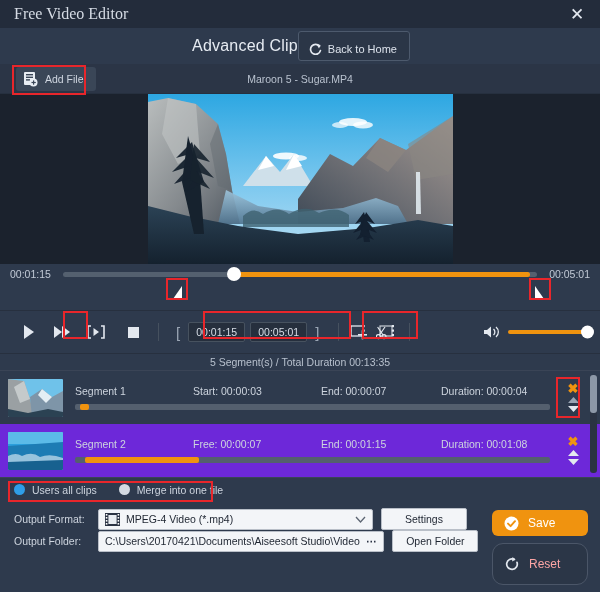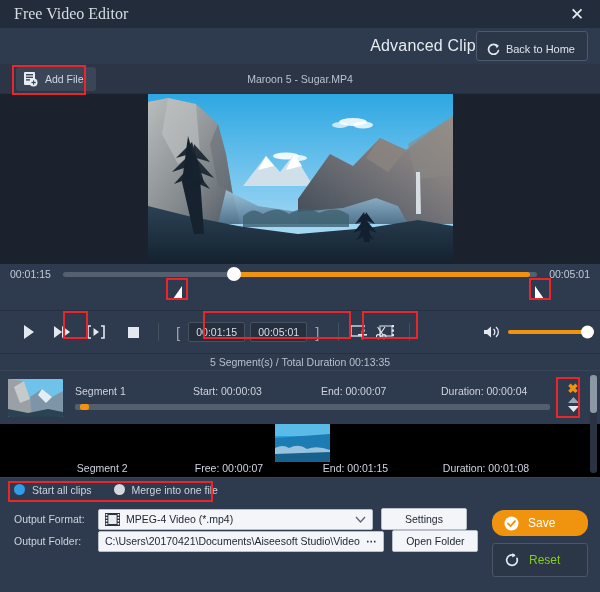--- a/index.html
+++ b/index.html
@@ -22,21 +22,21 @@
   }
   .titlebar-text { font-size: 16px; color: #d5dbe4; font-family: Liberation Serif, serif; }
   .close-btn {
     width: 26px; height: 24px; display: flex; align-items: center; justify-content: center;
     color: #e3e8ef; font-size: 17px; line-height: 1; cursor: pointer;
   }
 
   
   .header {
     height: 36px; background: #2e3a4d;
-    display: flex; align-items: center; justify-content: flex-end;
+    display: flex; align-items: center; justify-content: center;
     padding: 0 12px 0 14px;
   }
   .page-title { font-size: 16px; color: #e6ebf2; letter-spacing: .2px; }
   .back-home {
     display: flex; align-items: center; gap: 6px;
     border: 1px solid #4d5a6d; border-radius: 3px;
     background: #2b3purple; background: #2b3647;
     padding: 11px 12px 5px 9px; color: #dde3ec; font-size: 11px; cursor: pointer;
   }
 
@@ -129,21 +129,21 @@
   .seg-summary {
     height: 17px; display: flex; align-items: center; justify-content: center;
     font-size: 10.5px; color: #b7c0cd; background: #2e3a4d;
     border-bottom: 1px solid #3a4456;
   }
   .seg-list { height: 106px; position: relative; background: #2e3a4d; overflow: hidden; }
   .seg-row {
     height: 53px; display: flex; align-items: center; padding: 0 4px 0 8px;
     position: relative;
   }
-  .seg-row.alt { background: #000000; flex-direction: column; }
+  .seg-row.alt { background: #6d28d9; }
   .thumb { width: 55px; height: 38px; border-radius: 1px; overflow: hidden; flex-shrink: 0; }
   .thumb svg { display: block; width: 55px; height: 38px; }
   .seg-body { flex: 1; padding: 0 10px 0 12px; }
   .seg-meta { display: flex; align-items: center; font-size: 10.5px; color: #cdd4de; }
   .seg-name { width: 118px; }
   .seg-start { width: 128px; }
   .seg-end { width: 120px; }
   .seg-dur { flex: 1; }
   .seg-bar {
     margin-top: 7px; height: 6px; background: #545f6e; border-radius: 2px;
@@ -183,29 +183,29 @@
     color: #1d2430; font-size: 10.5px; cursor: pointer; gap: 6px;
   }
   .combo .val { flex: 1; overflow: hidden; white-space: nowrap; }
   .btn-gray {
     width: 86px; height: 22px; background: #f3f5f8; border: 1px solid #b9bfc8;
     border-radius: 2px; color: #1d2430; font-size: 10.5px;
     display: flex; align-items: center; justify-content: center; cursor: pointer;
   }
   .right-btns { position: absolute; right: 12px; top: 9px; }
   .btn-save {
-    width: 96px; height: 26px; background: #f0930f; border-radius: 12px;
+    width: 96px; height: 26px; background: #f0930f; border-radius: 6px;
     display: flex; align-items: center; justify-content: flex-start; gap: 9px;
     padding-left: 12px; color: #fff; font-size: 12px; cursor: pointer; margin-bottom: 7px;
   }
   .btn-reset {
-    width: 96px; height: 34px; background: #2b3647; border: 1px solid #55607180;
-    border-color: #4b5668; border-radius: 3px;
+    width: 96px; height: 42px; background: #2b3647; border: 1px solid #55607180;
+    border-color: #4b5668; border-radius: 11px;
     display: flex; align-items: center; justify-content: flex-start; gap: 9px;
-    padding-left: 12px; color: #84cc16; font-size: 12px; cursor: pointer;
+    padding-left: 12px; color: #fca5a5; font-size: 12px; cursor: pointer;
   }
 
   
   .redbox {
     position: absolute; border: 2px solid #e8262b; pointer-events: none; z-index: 50;
   }
 </style>
 </head>
 <body>
 
@@ -476,21 +476,21 @@
     </div>
 
     <div class="seg-scrollbar">
       <i></i>
     </div>
   </div>
 
   <div class="opts">
     <div class="opt">
       <span class="radio on"></span>
-      <span>Start all clips</span>
+      <span>Users all clips</span>
     </div>
     <div class="opt">
       <span class="radio"></span>
       <span>Merge into one file</span>
     </div>
   </div>
 
   <div class="outpanel">
     <div class="out-row">
       <span class="out-label">Output Format:</span>

